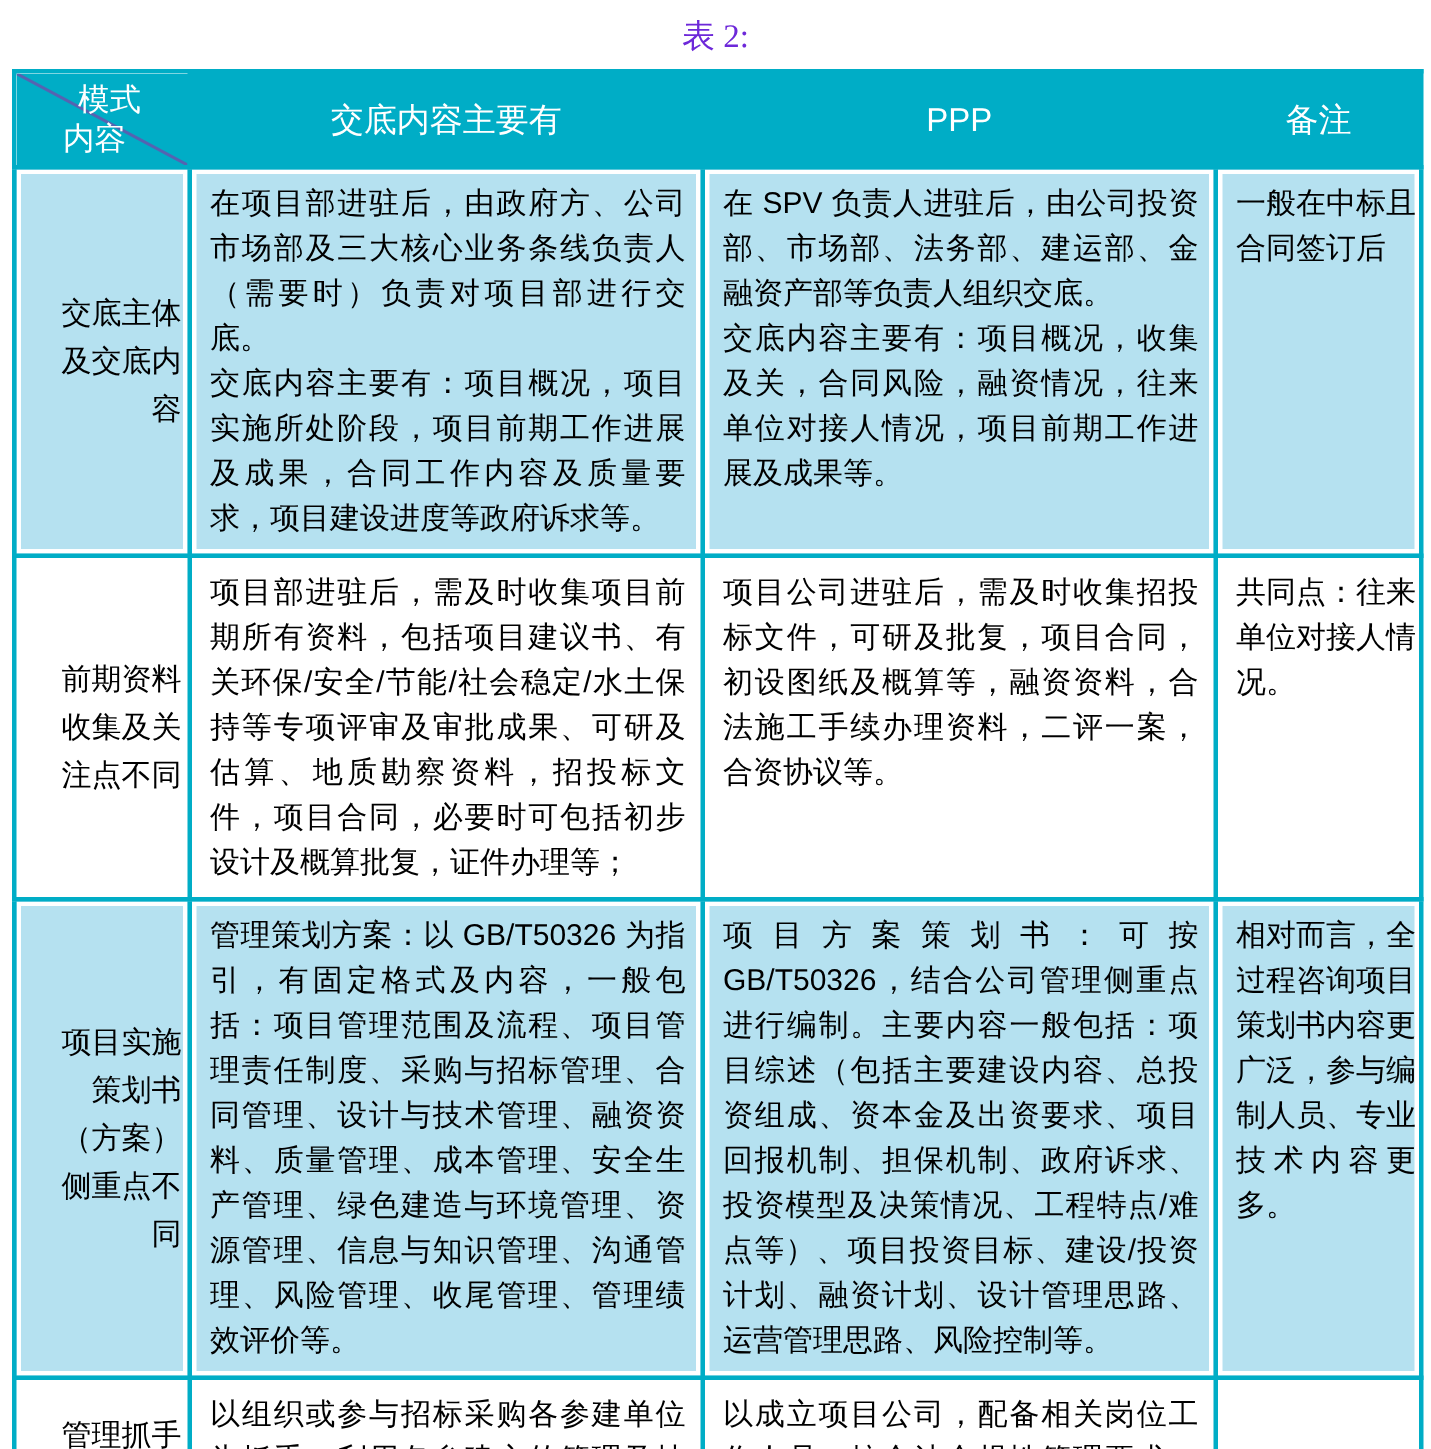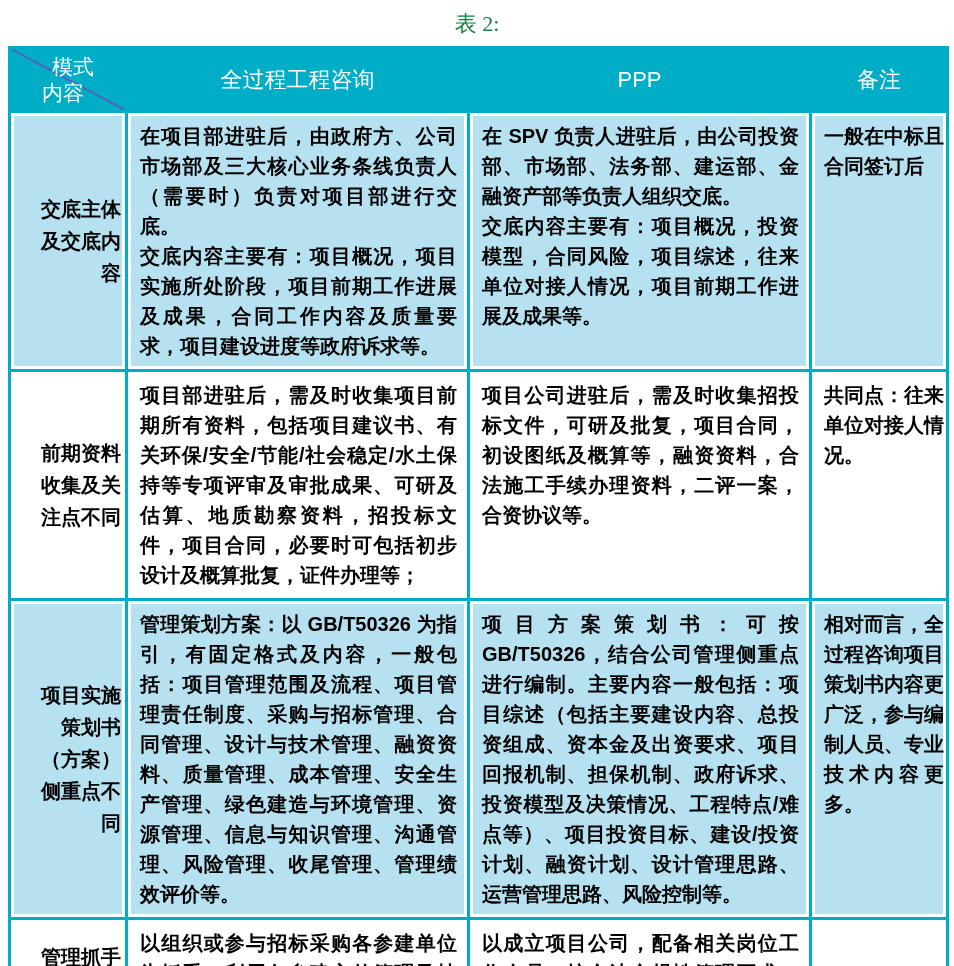--- a/index.html
+++ b/index.html
@@ -13,21 +13,21 @@
   body{
     width:954px;
     font-family:"Liberation Sans","DejaVu Sans",sans-serif;
     color:var(--ink);
   }
   .page-title{
     text-align:center;
     font-family:"Liberation Serif","DejaVu Serif",serif;
     font-size:22px;
     padding:9px 0 7px 0;
-    color:#15803d;
+    color:#6d28d9;
   }
   table.cmp{
     table-layout:fixed;
     width:938px;
     margin-left:8px;
     border-collapse:collapse;
     background:#fff;
   }
   table.cmp{border:3px solid var(--teal);border-bottom-width:6px;}
   table.cmp th, table.cmp td{border:3px solid var(--teal);}
@@ -58,21 +58,20 @@
   td.cell{
     vertical-align:top;
     background:var(--lightblue);
     box-shadow:inset 0 0 0 3px #ffffff;
     font-size:20px;
     line-height:30px;
     padding:8px 10px 8px 12px;
     text-align:justify;
     white-space:pre-line;
     color:#000;
-    font-weight:bold;
   }
   td.cell-label{
     vertical-align:middle;
     text-align:right;
     padding:6px 4px;
     line-height:32px;
   }
   td.cell-note{padding:8px 2px 8px 12px;}
   tr.row-alt td.cell{background:#ffffff;margin-top:28px;}
 
@@ -99,33 +98,33 @@
       <tr class="r-head">
     <th class="hd hd-corner">
       <svg class="diag-svg" viewBox="0 0 100 100" preserveAspectRatio="none">
         <line x1="0" y1="0" x2="100" y2="100"></line>
       </svg>
       <div class="corner-wrap">
         <span class="corner-top">模式</span>
         <span class="corner-bottom">内容</span>
       </div>
     </th>
-    <th class="hd">全过程工程咨询</th>
+    <th class="hd">交底内容主要有</th>
     <th class="hd">PPP</th>
     <th class="hd">备注</th>
   </tr>
 
   <tr class="r1">
     <td class="cell cell-label">交底主体
 及交底内
 容</td>
     <td class="cell">在项目部进驻后，由政府方、公司市场部及三大核心业务条线负责人（需要时）负责对项目部进行交底。
 交底内容主要有：项目概况，项目实施所处阶段，项目前期工作进展及成果，合同工作内容及质量要求，项目建设进度等政府诉求等。</td>
     <td class="cell">在 SPV 负责人进驻后，由公司投资部、市场部、法务部、建运部、金融资产部等负责人组织交底。
-交底内容主要有：项目概况，投资模型，合同风险，项目综述，往来单位对接人情况，项目前期工作进展及成果等。</td>
+交底内容主要有：项目概况，收集及关，合同风险，融资情况，往来单位对接人情况，项目前期工作进展及成果等。</td>
     <td class="cell cell-note">一般在中标且合同签订后</td>
   </tr>
 
   <tr class="r2 row-alt">
     <td class="cell cell-label">前期资料
 收集及关
 注点不同</td>
     <td class="cell">项目部进驻后，需及时收集项目前期所有资料，包括项目建议书、有关环保/安全/节能/社会稳定/水土保持等专项评审及审批成果、可研及估算、地质勘察资料，招投标文件，项目合同，必要时可包括初步设计及概算批复，证件办理等；</td>
     <td class="cell">项目公司进驻后，需及时收集招投标文件，可研及批复，项目合同，初设图纸及概算等，融资资料，合法施工手续办理资料，二评一案，合资协议等。</td>
     <td class="cell cell-note">共同点：往来单位对接人情况。</td>

